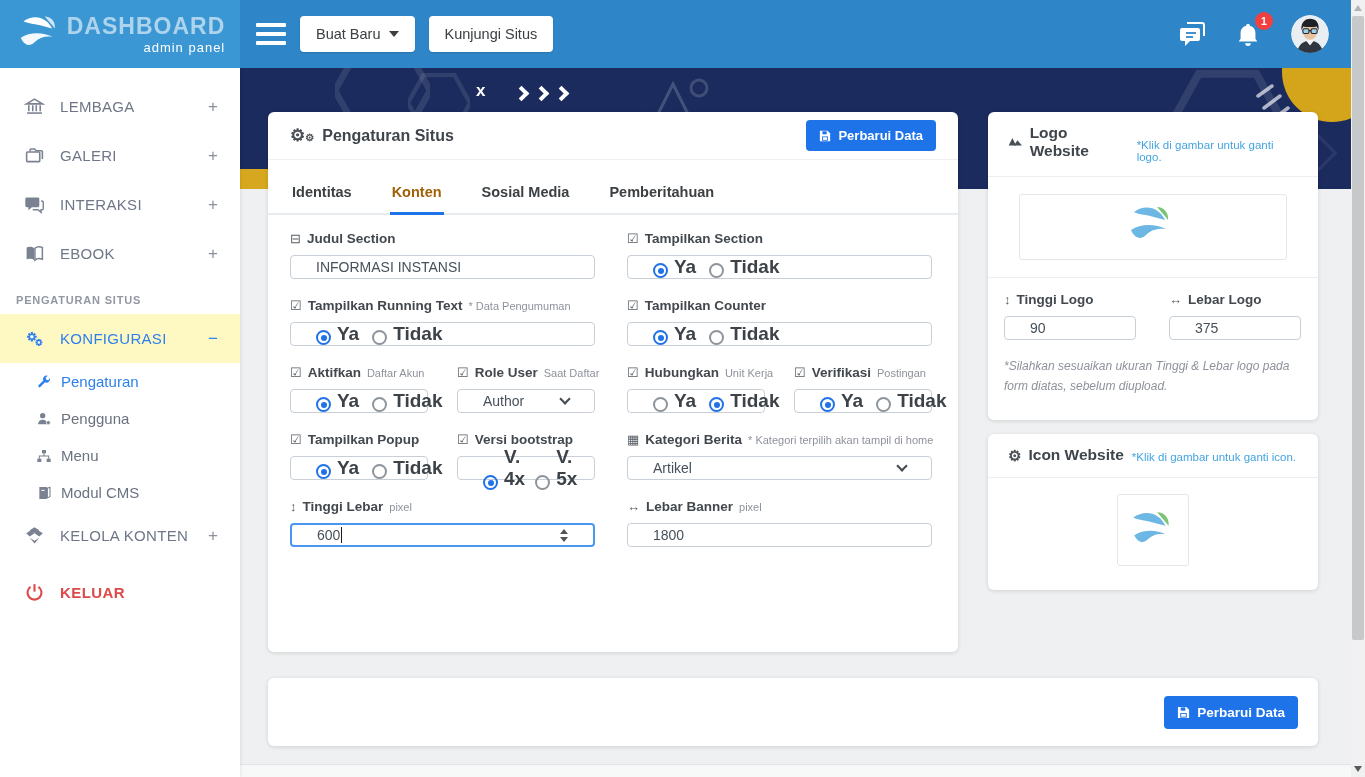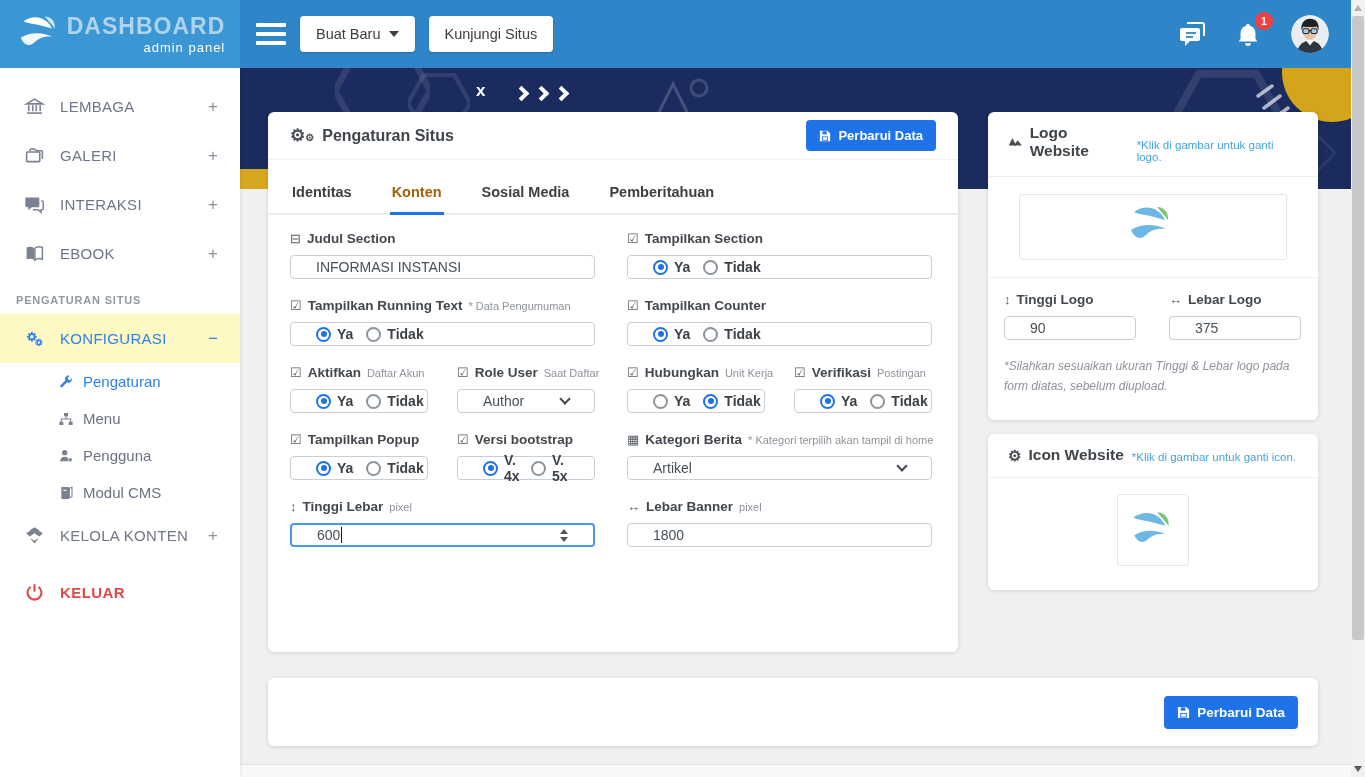--- a/index.html
+++ b/index.html
@@ -24,21 +24,21 @@
 
   
   .sidebar { position:absolute; left:0; top:68px; width:240px; height:709px; background:#fff; z-index:20; box-shadow:1px 0 3px rgba(0,0,0,.08); padding-top:14px; }
   .side-item { height:49px; display:flex; align-items:center; padding:0 22px 0 24px; color:#6e7687; cursor:pointer; }
   .side-item .lbl { font-size:15px; letter-spacing:.3px; margin-left:15px; }
   .side-item .plus { margin-left:auto; font-size:17px; color:#8a909c; }
   .side-item svg { width:21px; height:21px; flex:0 0 21px; }
   .side-section { font-size:11px; font-weight:700; letter-spacing:.8px; color:#9298a3; margin:16px 0 8px 16px; }
   .side-item.active { background:#fef9c3; color:#2f80ed; }
   .side-item.active .plus { color:#2f80ed; }
-  .sub-item { height:37px; display:flex; align-items:center; padding-left:58px; color:#6a7280; font-size:15px; cursor:pointer; }
+  .sub-item { height:37px; display:flex; align-items:center; padding-left:36px; color:#6a7280; font-size:15px; cursor:pointer; }
   .sub-item svg { width:16px; height:16px; margin-right:9px; }
   .sub-item.active { color:#2f80ed; }
   .side-item.logout { color:#dc4a4a; font-weight:700; margin-top:8px; }
   .side-item.logout .lbl { font-size:15px; letter-spacing:.4px; }
 
   
   .content { position:absolute; left:240px; top:68px; width:1111px; height:709px; background:#eff0f1; }
   .banner { position:absolute; left:0; top:0; width:1111px; height:121px; background:#1b2b5e; overflow:hidden; }
   .banner .hex { position:absolute; fill:none; stroke:rgba(255,255,255,.10); stroke-width:7; }
   .banner .deco-x { position:absolute; left:236px; top:13px; color:#fff; font-weight:700; font-size:17px; }
@@ -64,21 +64,21 @@
   .frow { display:flex; gap:32px; margin-bottom:19px; }
   .col { width:305px; }
   .half { width:305px; display:flex; gap:29px; }
   .col-sm { width:138px; }
   .flabel { display:flex; align-items:baseline; gap:6px; font-size:13.5px; font-weight:700; color:#42484e; margin-bottom:9px; white-space:nowrap; }
   .ficon { font-weight:400; color:#565c64; font-size:13px; }
   .sub { font-size:11px; font-weight:400; color:#8d929b; }
   .control { height:24px; border:1px solid #c9cfd6; border-radius:4px; background:#fff; display:flex; align-items:center; padding:0 25px; font-size:14px; color:#46505a; width:100%; }
   input.control { outline:none; font-family:"Liberation Sans",sans-serif; }
   .radio-group { gap:13px; }
-  .radio-opt { display:flex; align-items:center; gap:6px; font-size:14px; font-weight:600; color:#3c4247; cursor:pointer; }
+  .radio-opt { display:flex; align-items:flex-end; gap:6px; font-size:19px; font-weight:600; color:#3c4247; cursor:pointer; }
   .radio { width:15px; height:15px; border-radius:50%; position:relative; flex:0 0 15px; }
   .radio.on { border:2px solid #1f72e8; }
   .radio.on::after { content:''; position:absolute; inset:2.5px; background:#1f72e8; border-radius:50%; }
   .radio.off { border:2px solid #8d949b; }
   .select { justify-content:space-between; cursor:pointer; }
   .select-chev { width:8px; height:8px; border-right:2px solid #434a51; border-bottom:2px solid #434a51; transform:rotate(45deg); margin-top:-4px; }
   .focus-num { border:2px solid #4a97f2; position:relative; }
   .caret-line { width:1px; height:16px; background:#1b1b1b; margin-left:1px; }
   .spinner { margin-left:auto; display:flex; flex-direction:column; gap:3px; align-items:center; cursor:pointer; }
   .spin-up { width:0;height:0;border-left:4px solid transparent;border-right:4px solid transparent;border-bottom:5px solid #555; }
@@ -237,34 +237,34 @@
   </div>
 
   <div class="sub-item active">
     <svg viewBox="0 0 24 24">
       <path d="M21 6 a5.5 5.5 0 0 1 -7.5 6.5 l-7 7 a1.8 1.8 0 0 1 -2.6 -2.6 l7 -7 A5.5 5.5 0 0 1 17.5 2.5 l-3 3 1 3 3 1 z" fill="#2f80ed"></path>
     </svg>
     <span>Pengaturan</span>
   </div>
   <div class="sub-item">
     <svg viewBox="0 0 24 24">
+      <circle cx="10" cy="7" r="4" fill="#7a8190"></circle>
+      <path d="M3 20 c0 -4.5 3 -7 7 -7 c4 0 7 2.5 7 7 z" fill="#7a8190"></path>
+      <circle cx="18.5" cy="17.5" r="3" fill="#7a8190" stroke="#fff" stroke-width="1"></circle>
+    </svg>
+    <span>Pengguna</span>
+  </div>
+  <div class="sub-item">
+    <svg viewBox="0 0 24 24">
       <rect x="9" y="3" width="6" height="5" fill="#7a8190"></rect>
       <rect x="2" y="16" width="6" height="5" fill="#7a8190"></rect>
       <rect x="16" y="16" width="6" height="5" fill="#7a8190"></rect>
       <path d="M12 8 v4 M5 16 v-4 h14 v4" fill="none" stroke="#7a8190" stroke-width="1.6"></path>
     </svg>
     <span>Menu</span>
-  </div>
-  <div class="sub-item">
-    <svg viewBox="0 0 24 24">
-      <circle cx="10" cy="7" r="4" fill="#7a8190"></circle>
-      <path d="M3 20 c0 -4.5 3 -7 7 -7 c4 0 7 2.5 7 7 z" fill="#7a8190"></path>
-      <circle cx="18.5" cy="17.5" r="3" fill="#7a8190" stroke="#fff" stroke-width="1"></circle>
-    </svg>
-    <span>Pengguna</span>
   </div>
   <div class="sub-item">
     <svg viewBox="0 0 24 24">
       <path d="M5 3 h10 a2 2 0 0 1 2 2 v14 a2 2 0 0 1 -2 2 h-10 z" fill="#7a8190"></path>
       <path d="M17 5 l4 -1.5 v14 l-4 1.5 z" fill="none" stroke="#7a8190" stroke-width="1.6"></path>
       <line x1="8" y1="8" x2="13" y2="8" stroke="#fff" stroke-width="1.5"></line>
     </svg>
     <span>Modul CMS</span>
   </div>
 

